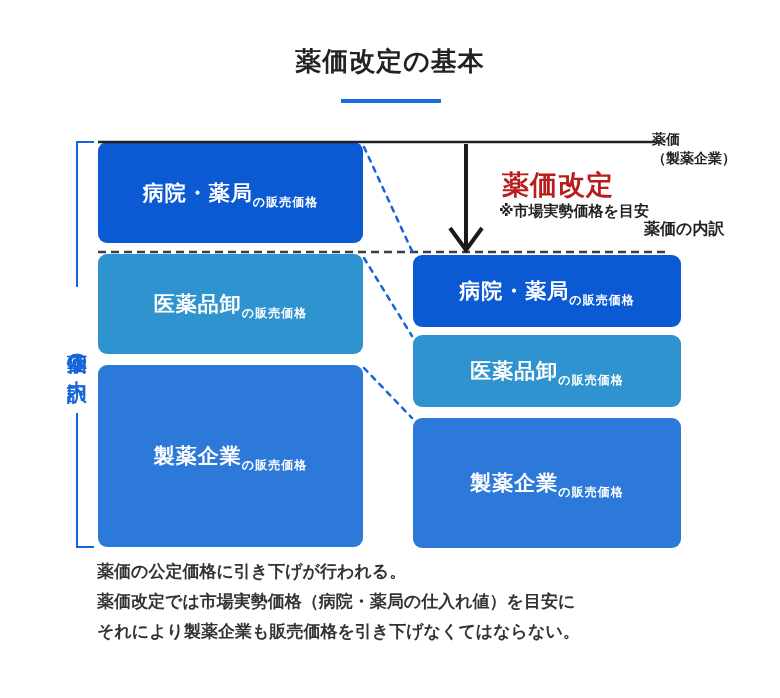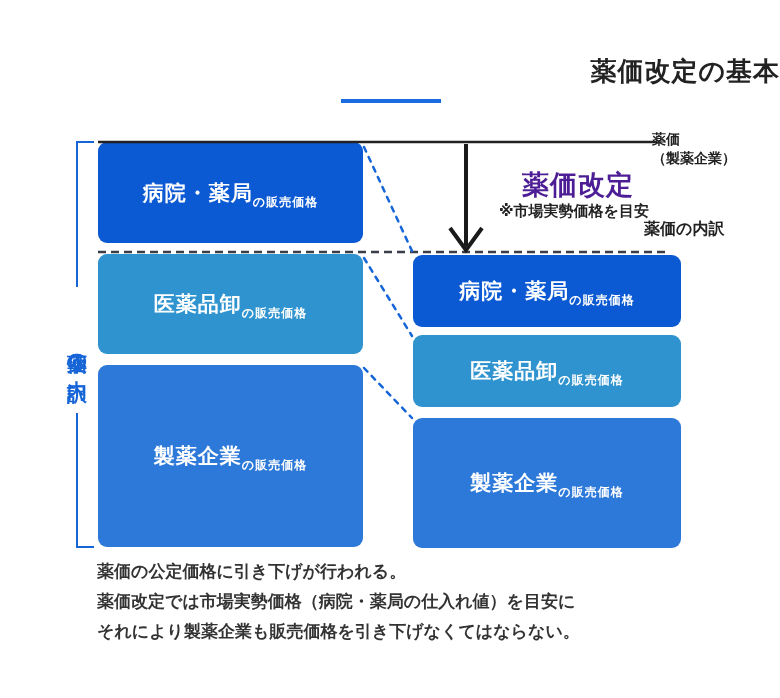--- a/index.html
+++ b/index.html
@@ -1,20 +1,20 @@
 <!DOCTYPE html>
 <html lang="ja"><head>
 <meta charset="utf-8">
 <style>
   html,body{margin:0;padding:0;background:#fff;}
   body{font-family:"Liberation Sans","DejaVu Sans",sans-serif;}
   .canvas{position:relative;width:780px;height:698px;background:#ffffff;overflow:hidden;}
 
-  .page-title{position:absolute;top:54px;left:0;width:780px;margin:0;
-    text-align:right;font-size:26px;font-weight:bold;color:#222;letter-spacing:1px;}
+  .page-title{position:absolute;top:44px;left:0;width:780px;margin:0;
+    text-align:center;font-size:26px;font-weight:bold;color:#222;letter-spacing:1px;}
   .title-underline{position:absolute;top:99px;left:341px;width:100px;height:4px;background:#1b6ce0;}
 
   .overlay{position:absolute;top:0;left:0;width:780px;height:698px;pointer-events:none;z-index:3;}
 
   .pbox{position:absolute;border-radius:9px;display:flex;flex-direction:row;
     align-items:center;justify-content:center;color:#fff;z-index:1;}
   .pbox .bname{font-size:21px;font-weight:bold;letter-spacing:1px;line-height:1.2;}
   .pbox .bsub{font-size:12px;font-weight:bold;margin-top:19px;letter-spacing:1px;}
 
   
@@ -29,21 +29,21 @@
   .bracket-label{position:absolute;left:61px;top:291px;height:122px;width:34px;
     writing-mode:vertical-rl;text-orientation:upright;display:flex;align-items:center;justify-content:center;
     font-size:20px;font-weight:bold;color:#1565d8;letter-spacing:2px;z-index:2;}
 
   .official-label{position:absolute;left:652px;top:130px;width:106px;
     font-size:14px;font-weight:bold;color:#222;line-height:19px;z-index:2;}
   .market-label{position:absolute;left:644px;top:219px;width:110px;text-align:left;
     font-size:16px;font-weight:bold;color:#222;z-index:2;}
 
   .revision-title{position:absolute;left:468px;top:167px;width:180px;text-align:center;
-    font-size:27px;font-weight:bold;color:#4c1d95;letter-spacing:1px;z-index:2;padding-left:20px;}
+    font-size:27px;font-weight:bold;color:#b91c1c;letter-spacing:1px;z-index:2;}
   .revision-note{position:absolute;left:484px;top:202px;width:180px;text-align:center;
     font-size:15px;font-weight:bold;color:#222;z-index:2;}
 
   .footer{position:absolute;left:97px;top:557px;width:620px;
     font-size:17px;font-weight:bold;color:#333;line-height:30px;z-index:2;}
 </style>
 </head>
 <body>
 
 <div class="canvas">

